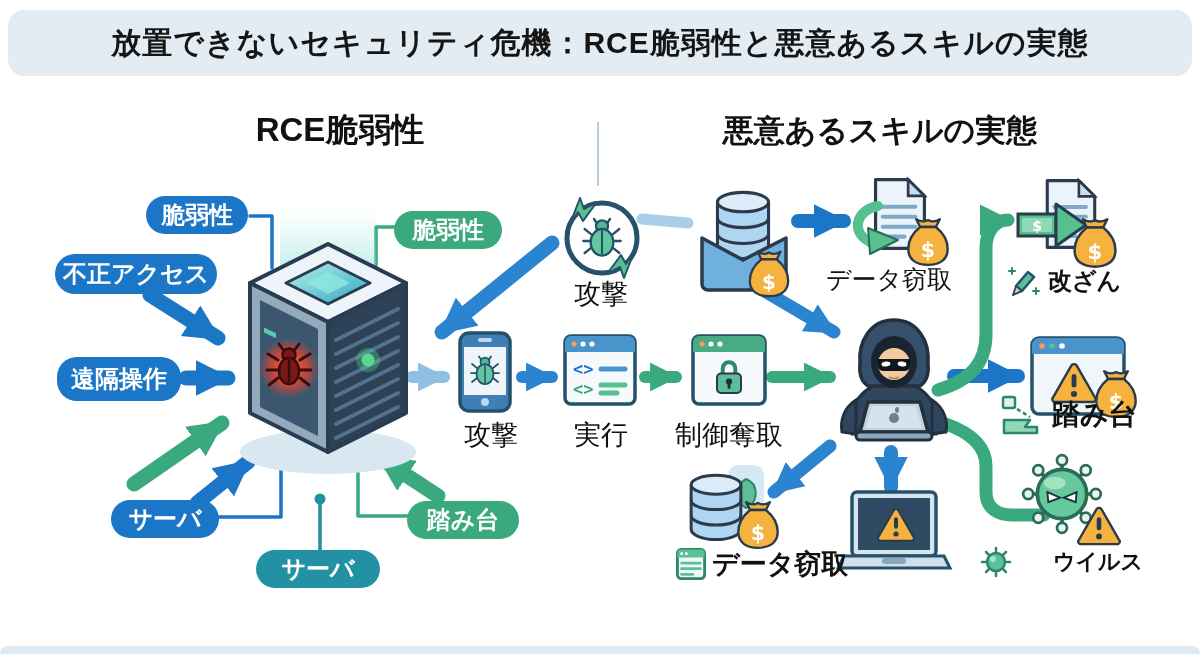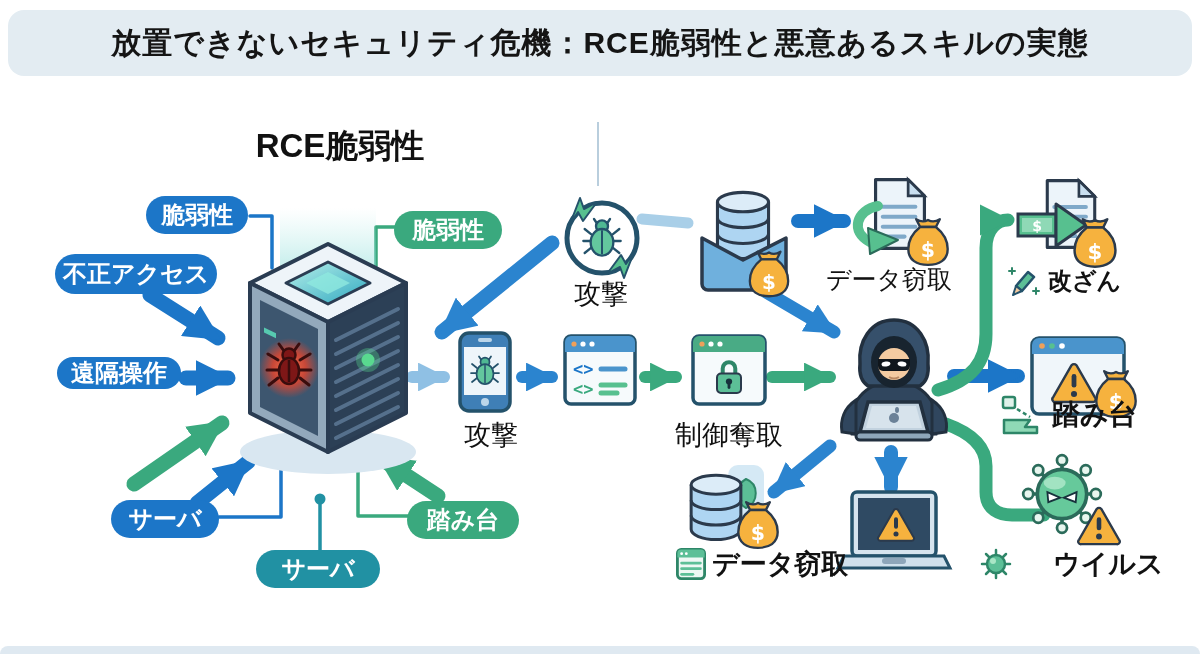--- a/index.html
+++ b/index.html
@@ -154,21 +154,22 @@
       <path d="M891 452 L891 487" stroke="#2b84cf" stroke-width="14" marker-end="url(#mb2)"></path>
       <path d="M830 446 L774 492" stroke="#2b84cf" stroke-width="13" marker-end="url(#mb2)"></path>
       <path d="M938 390 C972 380 986 362 986 334 V248 C986 228 998 220 1008 220" stroke="#3aa97e" stroke-width="13" marker-end="url(#mg)"></path>
       <path d="M946 424 C974 434 986 448 986 466 V492 C986 510 1000 515 1012 515 H1044" stroke="#3aa97e" stroke-width="13"></path>
     </g>
   </svg>
 
   <div id="banner" class="abs">
     <span class="t">放置できないセキュリティ危機：RCE脆弱性と悪意あるスキルの実態</span>
   </div>
-  <div class="abs heading" style="left:150px;top:124px;width:380px;font-size:33px;">RCE脆弱性</div>
+  <div class="abs heading" style="left:150px;top:108px;width:380px;font-size:33px;">RCE脆弱性</div>
+  <div class="abs heading" style="left:690px;top:110px;width:380px;font-size:31px;">悪意あるスキルの実態</div>
   <div id="divider" class="abs"></div>
 
   <svg class="icon" style="left:218px;top:208px" width="220" height="280" viewBox="0 0 220 280">
     <defs>
       <linearGradient id="beam" x1="0" y1="0" x2="0" y2="1">
         <stop offset="0" stop-color="#9fe6e0" stop-opacity="0"></stop>
           <stop offset="1" stop-color="#7fd8d4" stop-opacity="0.6"></stop>
       </linearGradient>
       <linearGradient id="scr" x1="0" y1="0" x2="1" y2="1">
         <stop offset="0" stop-color="#b8f0ea"></stop>
@@ -215,21 +216,21 @@
         <line x1="118" y1="230" x2="180" y2="199"></line>
     </g>
     <circle cx="150" cy="152" r="12" fill="#59d98f" opacity="0.35"></circle>
     <circle cx="150" cy="152" r="6.5" fill="#59d98f"></circle>
     <rect x="46" y="97" width="12" height="5" fill="#57c9b0" transform="skewY(26)"></rect>
   </svg>
 
   <div class="pill blue" style="left:146px;top:196px;width:102px;height:38px;">脆弱性</div>
   <div class="pill green" style="left:394px;top:211px;width:108px;height:38px;">脆弱性</div>
   <div class="pill blue" style="left:55px;top:254px;width:162px;height:40px;">不正アクセス</div>
-  <div class="pill blue" style="left:57px;top:357px;width:124px;height:32px;">遠隔操作</div>
+  <div class="pill blue" style="left:57px;top:357px;width:124px;height:44px;">遠隔操作</div>
   <div class="pill blue" style="left:111px;top:500px;width:108px;height:38px;">サーバ</div>
   <div class="pill teal" style="left:256px;top:550px;width:124px;height:38px;">サーバ</div>
   <div class="pill green" style="left:407px;top:501px;width:112px;height:38px;">踏み台</div>
 
   <svg class="icon" style="left:556px;top:194px" width="92" height="88" viewBox="0 0 92 88">
     <circle cx="46" cy="44" r="35" fill="#fff" stroke="#24526b" stroke-width="5"></circle>
     <path d="M14 30 L24 4 L28 15 L41 8 L27 27 L22 18 Z" fill="#57c08f" stroke="#24526b" stroke-width="2" stroke-linejoin="round"></path>
     <path d="M78 58 L68 84 L64 73 L51 80 L65 61 L70 70 Z" fill="#57c08f" stroke="#24526b" stroke-width="2" stroke-linejoin="round"></path>
     <use href="#bug" x="26" y="21" width="40" height="44"></use>
   </svg>
@@ -319,20 +320,21 @@
     <use href="#db" x="2" y="8" width="60" height="72"></use>
     <use href="#bag" x="50" y="36" width="48" height="52"></use>
   </svg>
   <svg class="icon" style="left:1018px;top:452px" width="104" height="98" viewBox="0 0 104 98">
     <use href="#virus" x="2" y="0" width="84" height="84"></use>
     <use href="#warn" x="58" y="52" width="46" height="42"></use>
   </svg>
 
   <div class="flabel" style="left:551px;top:276px;width:100px;font-size:27px;">攻撃</div>
   <div class="flabel" style="left:439px;top:417px;width:104px;font-size:27px;">攻撃</div>
+  <div class="flabel" style="left:549px;top:417px;width:104px;font-size:27px;">実行</div>
   <div class="flabel" style="left:655px;top:417px;width:148px;font-size:27px;">制御奪取</div>
   <div class="flabel" style="left:804px;top:263px;width:170px;font-size:25px;">データ窃取</div>
 
   <div class="irow" style="left:1008px;top:264px;font-size:24px;">
     <svg width="34" height="34" viewBox="0 0 34 34">
       <g stroke="#2e8668" stroke-width="2" stroke-linecap="round">
         <line x1="4" y1="4" x2="4" y2="10"></line>
           <line x1="1" y1="7" x2="7" y2="7"></line>
         <line x1="28" y1="24" x2="28" y2="30"></line>
           <line x1="25" y1="27" x2="31" y2="27"></line>
@@ -349,21 +351,21 @@
       <path d="M4 26 h26 l-5 7 h12 v6 H4 Z" fill="#8fd9b6" stroke="#2e8668" stroke-width="2.5" stroke-linejoin="round"></path>
     </svg>
     <span>踏み台</span>
   </div>
   <div class="irow" style="left:676px;top:546px;font-size:27px;">
     <svg width="30" height="32" viewBox="0 0 32 34">
         <use href="#sbrowser"></use>
       </svg>
     <span>データ窃取</span>
   </div>
-  <div class="irow" style="left:980px;top:546px;font-size:27px;gap:41px;">
+  <div class="irow" style="left:980px;top:546px;font-size:22px;gap:41px;">
     <svg width="32" height="32" viewBox="0 0 32 32">
       <g stroke="#2e8668" stroke-width="2.5" stroke-linecap="round">
         <line x1="16" y1="2" x2="16" y2="7"></line>
           <line x1="16" y1="25" x2="16" y2="30"></line>
         <line x1="2" y1="16" x2="7" y2="16"></line>
           <line x1="25" y1="16" x2="30" y2="16"></line>
         <line x1="6" y1="6" x2="10" y2="10"></line>
           <line x1="22" y1="22" x2="26" y2="26"></line>
         <line x1="6" y1="26" x2="10" y2="22"></line>
           <line x1="22" y1="10" x2="26" y2="6"></line>

